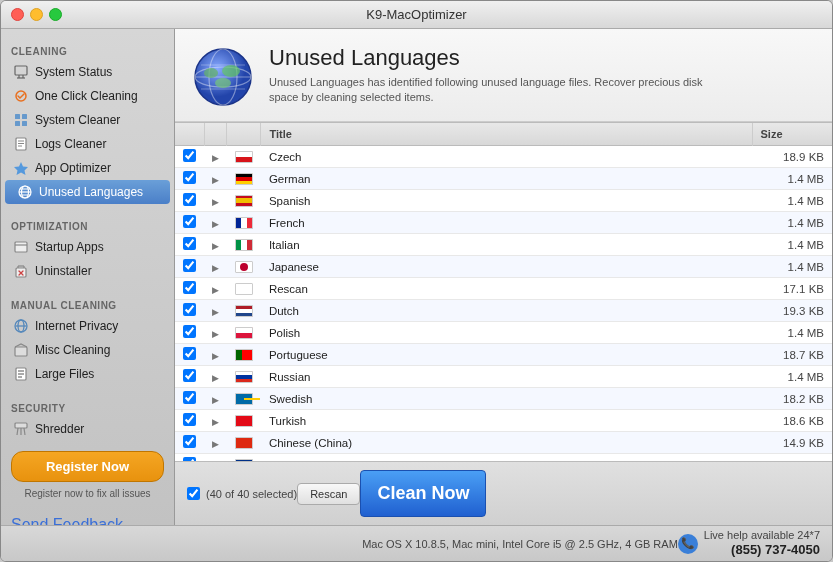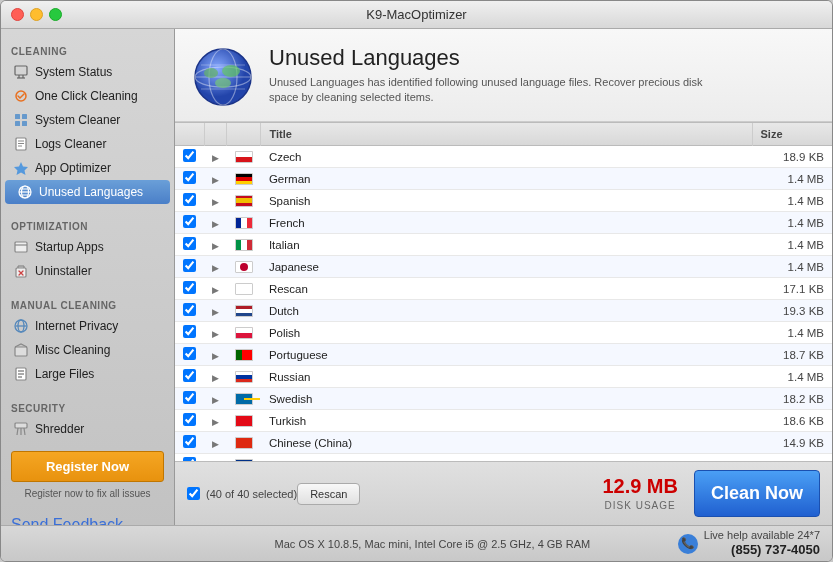--- a/index.html
+++ b/index.html
@@ -111,21 +111,21 @@
     
     .sidebar-footer {
       margin-top: auto;
       padding: 10px;
     }
     .register-btn {
       width: 100%;
       padding: 7px;
       background: linear-gradient(to bottom, #f5a623, #e8920e);
       border: 1px solid #c07600;
-      border-radius: 3px;
+      border-radius: 12px;
       color: white;
       font-weight: 700;
       font-size: 13px;
       cursor: pointer;
       text-align: center;
       margin-bottom: 5px;
     }
     .register-text {
       font-size: 10px;
       color: #555;
@@ -329,21 +329,21 @@
       display: flex;
       align-items: center;
       background: linear-gradient(to bottom, #d8d8d8, #c8c8c8);
       border-top: 1px solid #aaa;
       height: 36px;
       padding: 0 12px;
       flex-shrink: 0;
     }
     .status-system-info {
       flex: 1;
-      text-align: center;
+      text-align: right;
       font-size: 11px;
       color: #444;
     }
     .status-support {
       display: flex;
       align-items: center;
       gap: 6px;
       font-size: 11px;
       color: #444;
       text-align: right;
@@ -793,24 +793,20 @@
             </tbody>
         </table>
       </div>
 
       <div class="bottom-bar">
         <div class="selected-info">
           <input type="checkbox" checked="" style="">
           <span class="selected-count">(40 of 40 selected)</span>
         </div>
         <button class="rescan-btn">Rescan</button>
-        <div class="disk-usage">
-          <span class="disk-usage-value">12.9 MB</span>
-          <span class="disk-usage-label">DISK USAGE</span>
-        </div>
         <button class="clean-now-btn">Clean Now</button>
       </div>
     </div>
   </div>
 
   <div class="status-bar">
     <div style="width:174px; flex-shrink:0"></div>
     <div class="status-system-info">Mac OS X 10.8.5, Mac mini,  Intel Core i5 @ 2.5 GHz, 4 GB RAM</div>
     <div class="status-support">
       <div class="phone-icon-circle">📞</div>

